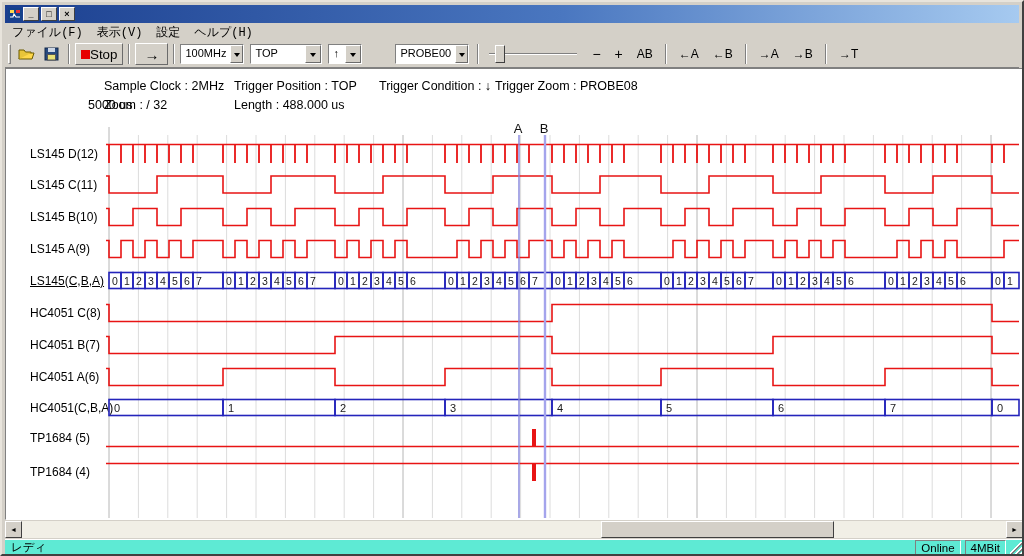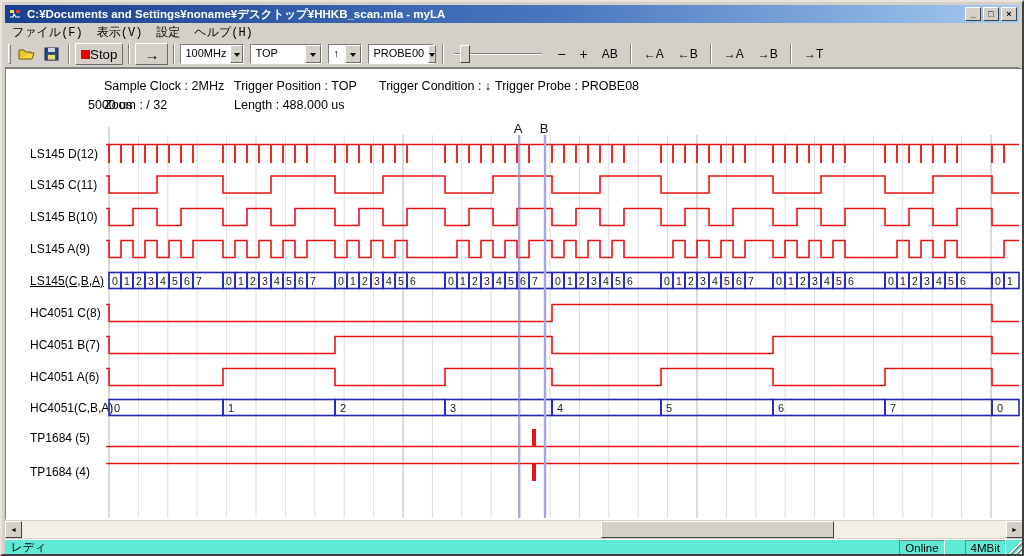--- a/index.html
+++ b/index.html
@@ -41,37 +41,36 @@
   #plot{position:absolute;left:0;top:0;pointer-events:none;}
   .hscroll{position:absolute;left:3px;top:519px;width:1018px;height:17px;background:#f1efe6;display:flex;}
   .sbtn{width:17px;height:17px;background:#d4d0c8;border:1px solid;border-color:#fff #404040 #404040 #fff;
     font-size:7px;line-height:15px;text-align:center;color:#000;padding:0;flex:0 0 auto;}
   .strack{position:relative;flex:1;}
   .sthumb{position:absolute;left:579px;top:0;width:233px;height:17px;background:#d4d0c8;
     border:1px solid;border-color:#fff #404040 #404040 #fff;}
   .statusbar{position:absolute;left:3px;top:537px;width:1018px;height:16px;display:flex;align-items:center;
     border-top:1px solid #fff;font-size:11.5px;background:#5eead4;}
   .status-ready{flex:1;padding:1px 6px;}
-  .spanel{border:1px solid;border-color:#808080 #fff #fff #808080;padding:0 5px;height:15px;line-height:14px;margin-left:20px;}
+  .spanel{border:1px solid;border-color:#808080 #fff #fff #808080;padding:0 5px;height:15px;line-height:14px;margin-left:4px;}
   .sgrip{width:13px;height:13px;margin-left:4px;align-self:flex-end;
     background:linear-gradient(135deg,transparent 40%,#fff 40%,#fff 48%,#808080 48%,#808080 56%,transparent 56%,transparent 62%,#fff 62%,#fff 70%,#808080 70%,#808080 78%,transparent 78%,transparent 84%,#fff 84%,#fff 90%,#808080 90%);}
 </style>
 </head>
 <body>
 
 <div class="window">
 
   <div class="titlebar">
     <svg width="16" height="16">
       <rect x="1" y="2" width="14" height="12" fill="#15428a"></rect>
       <rect x="3" y="4" width="4" height="3" fill="#ffd84a"></rect>
       <rect x="9" y="4" width="4" height="3" fill="#e33"></rect>
       <polyline points="3,11 6,11 7,8 9,11 13,11" stroke="#fff" stroke-width="1.2" fill="none"></polyline>
     </svg>
-    <span class="title-text">C:¥Documents and Settings¥noname¥デスクトップ¥HHKB_scan.mla - myLA</span>
     <span class="tb-sys">
       <button class="sysbtn" style="line-height:6px;">_</button>
       <button class="sysbtn">□</button>
       <button class="sysbtn">×</button>
     </span>
   </div>
 
   <div class="menubar">
     <span class="menu-item">ファイル(F)</span>
     <span class="menu-item">表示(V)</span>
@@ -109,21 +108,21 @@
       <span class="combo-arrow"></span>
     </span>
     <span class="combo" style="width:72px;">
       <span class="combo-field" style="flex:1;">TOP</span>
       <span class="combo-arrow"></span>
     </span>
     <span class="combo" style="width:34px;">
       <span class="combo-field" style="flex:1;">↑</span>
       <span class="combo-arrow"></span>
     </span>
-    <span class="combo" style="width:66px;">
+    <span class="combo" style="width:74px;margin-left:27px;">
       <span class="combo-field" style="flex:1;">PROBE00</span>
       <span class="combo-arrow"></span>
     </span>
     <span class="sep" style="margin:0 2px;"></span>
     <span class="slider">
       <span class="slider-groove"></span>
       <span class="slider-thumb"></span>
     </span>
     <button class="flatbtn" style="font-size:14px;">−</button>
     <button class="flatbtn" style="font-size:14px;">+</button>
@@ -136,21 +135,21 @@
     <button class="flatbtn">→B</button>
     <span class="sep"></span>
     <button class="flatbtn">→T</button>
   </div>
 
   <div class="client"></div>
 
   <span class="abs info-text" style="left:102px;top:77px;">Sample Clock : 2MHz</span>
   <span class="abs info-text" style="left:232px;top:77px;">Trigger Position : TOP</span>
   <span class="abs info-text" style="left:377px;top:77px;">Trigger Condition : ↓</span>
-  <span class="abs info-text" style="left:493px;top:77px;">Trigger Probe : PROBE08</span>
+  <span class="abs info-text" style="left:493px;top:77px;">Trigger Zoom : PROBE08</span>
   <span class="abs info-text" style="left:102px;top:96px;">Zoom : /  32</span>
   <span class="abs info-text" style="left:232px;top:96px;">Length : 488.000 us</span>
   <span class="abs info-text" style="left:86px;top:96px;text-align:right;">5000 us</span>
 
   <div id="labels">
       <div class="chan-label" style="top: 143.75px;">LS145 D(12)</div>
       <div class="chan-label" style="top: 174.5px;">LS145 C(11)</div>
       <div class="chan-label" style="top: 207px; text-align: right;">LS145 B(10)</div>
       <div class="chan-label" style="top: 239px;">LS145 A(9)</div>
       <div class="chan-label" style="top: 270.5px; text-decoration: underline;">LS145(C,B,A)</div>

